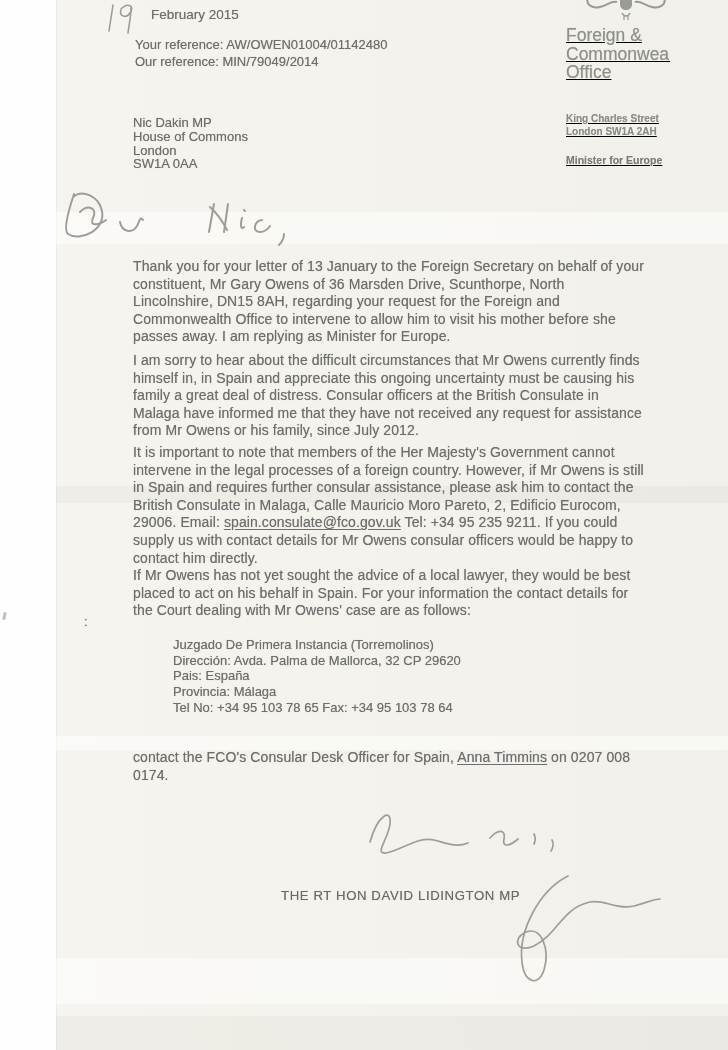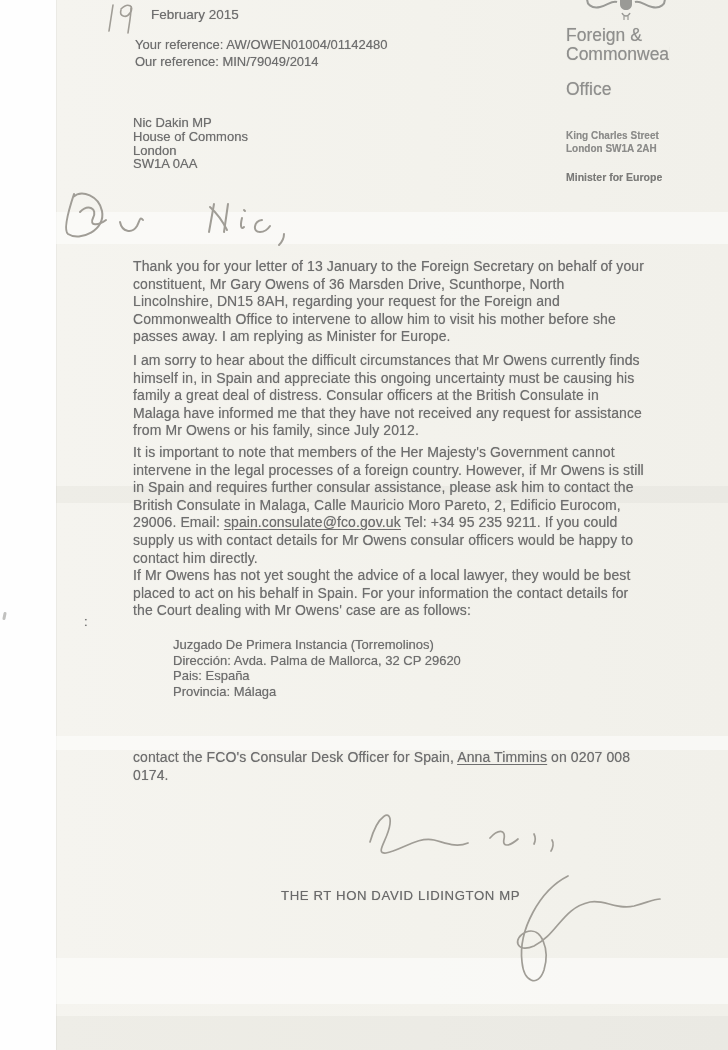--- a/index.html
+++ b/index.html
@@ -21,21 +21,21 @@
     color:#6e6e6e;
     text-shadow:0 0 0.7px rgba(110,110,110,0.65);
   }
   .body-text{
     position:absolute;left:77px;width:514px;
     font-size:14px;line-height:17.6px;letter-spacing:0.1px;
   }
   .date-text{position:absolute;left:95px;top:7px;font-size:13.5px;}
   .refs{position:absolute;left:79px;top:36px;font-size:13px;line-height:17px;}
   .recipient{position:absolute;left:77px;top:116px;font-size:13px;line-height:13.8px;}
-  .logo-block{position:absolute;left:510px;top:0;width:162px;}
+  .logo-block{position:absolute;left:510px;top:0;width:162px;text-decoration:underline;}
   .crest{position:absolute;left:18px;top:-3px;}
   .org-name{
     margin-top:26px;
     font-size:17.5px;line-height:18.5px;color:#8f8f8d;
     text-shadow:0 0 0.8px rgba(143,143,141,0.6);
     width:104px;overflow:hidden;white-space:nowrap;
   }
   .hq{margin-top:30px;font-size:10px;line-height:13px;font-weight:bold;color:#8c8c8a;
       text-shadow:0 0 0.5px rgba(140,140,138,0.5);}
   .minister{margin-top:16px;font-size:10.5px;font-weight:bold;color:#7b7b79;
@@ -71,21 +71,21 @@
       <g fill="none" stroke="#9a9a96" stroke-width="2">
         <path d="M4,0 C1,7 8,12 16,10 C24,8 28,3 33,5"></path>
         <path d="M80,0 C83,7 76,12 68,10 C60,8 56,3 51,5"></path>
         <path d="M36,0 L48,0 L48,7 C48,11 45,13 42,13 C39,13 36,11 36,7 Z" fill="#9a9a96" stroke="none"></path>
         <path d="M38,16 C40,20 44,20 46,16" stroke-width="1.5"></path>
         <path d="M40,19 L40,23 M44,19 L44,23" stroke-width="1.2"></path>
       </g>
     </svg>
     <div class="org-name">Foreign &amp;</div>
     <div class="org-name" style="margin-top:0;">Commonwealth</div>
-    <div class="org-name" style="margin-top:17px;">Office</div>
+    <div class="org-name" style="margin-top:0;">Office</div>
     <div class="hq">
       <div>King Charles Street</div>
       <div>London SW1A 2AH</div>
     </div>
     <div class="minister">Minister for Europe</div>
   </div>
 
   <svg class="hand" style="left:48px;top:0;" width="36" height="36" viewBox="0 0 36 36">
     <g stroke-width="1.6">
       <path d="M9,5 L5,31"></path>
@@ -131,20 +131,21 @@
 
   <div class="typed body-text" style="top:567px;">If Mr Owens has not yet sought the advice of a local lawyer, they would be best placed to act on his behalf in Spain. For your information the contact details for the Court dealing with Mr Owens' case are as follows:</div>
 
   <div class="typed stray-colon">:</div>
 
   <div class="typed court">
     <div>Juzgado De Primera Instancia (Torremolinos)</div>
     <div>Dirección: Avda. Palma de Mallorca, 32 CP 29620</div>
     <div>Pais: España</div>
     <div>Provincia: Málaga</div>
+    <div>Tel No: +34 95 103 78 65 Fax: +34 95 103 78 64</div>
   </div>
 
   <div class="typed body-text" style="top:749px;"><span>contact the FCO's Consular Desk Officer for Spain, </span><span class="underlined">Anna Timmins</span><span> on 0207 008 0174.</span></div>
 
   <svg class="hand" style="left:282px;top:796px;" width="236" height="72" viewBox="0 0 236 72">
     <g stroke-width="1.7">
       <path d="M32,46 C40,18 54,12 52,28 C50,44 36,58 48,57 C62,55 80,40 96,44 C108,47 118,52 130,47"></path>
       <path d="M152,42 C160,33 168,33 166,43 C164,52 172,50 180,43"></path>
       <path d="M196,38 C198,42 197,46 196,48"></path>
       <path d="M214,44 C216,47 215,52 213,55"></path>

